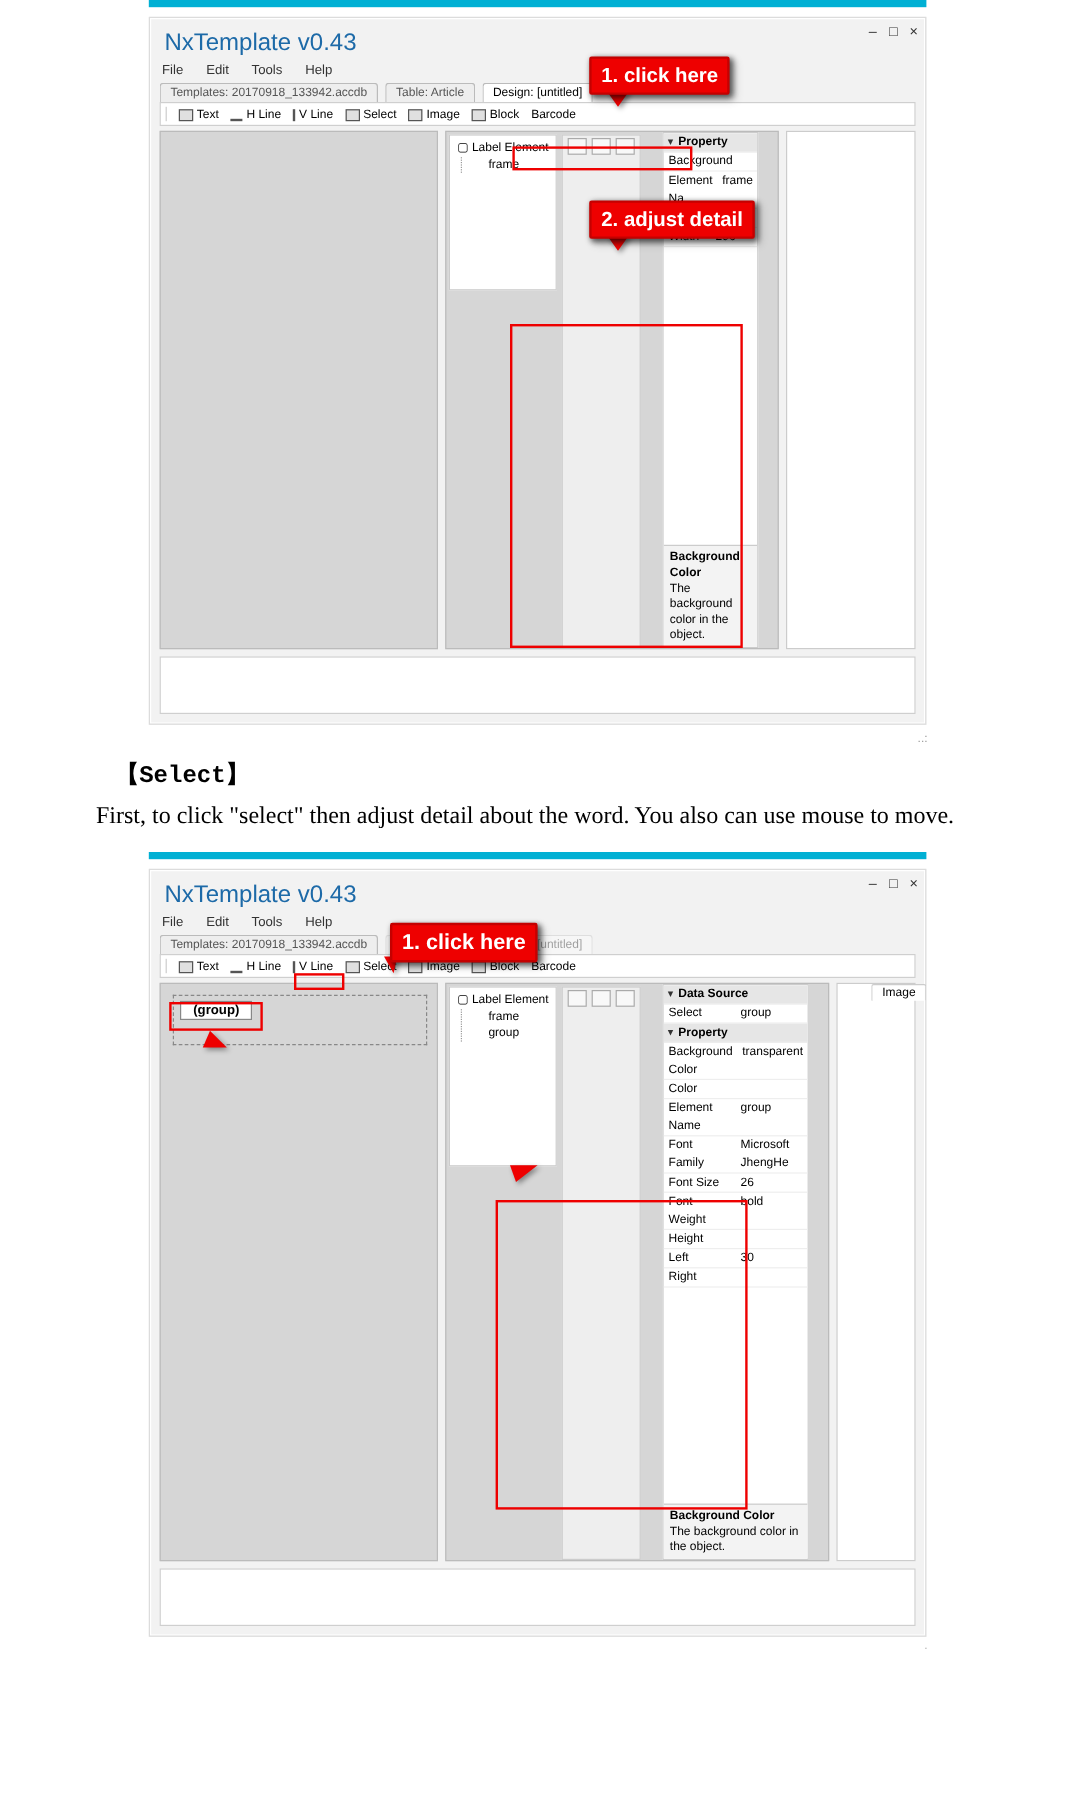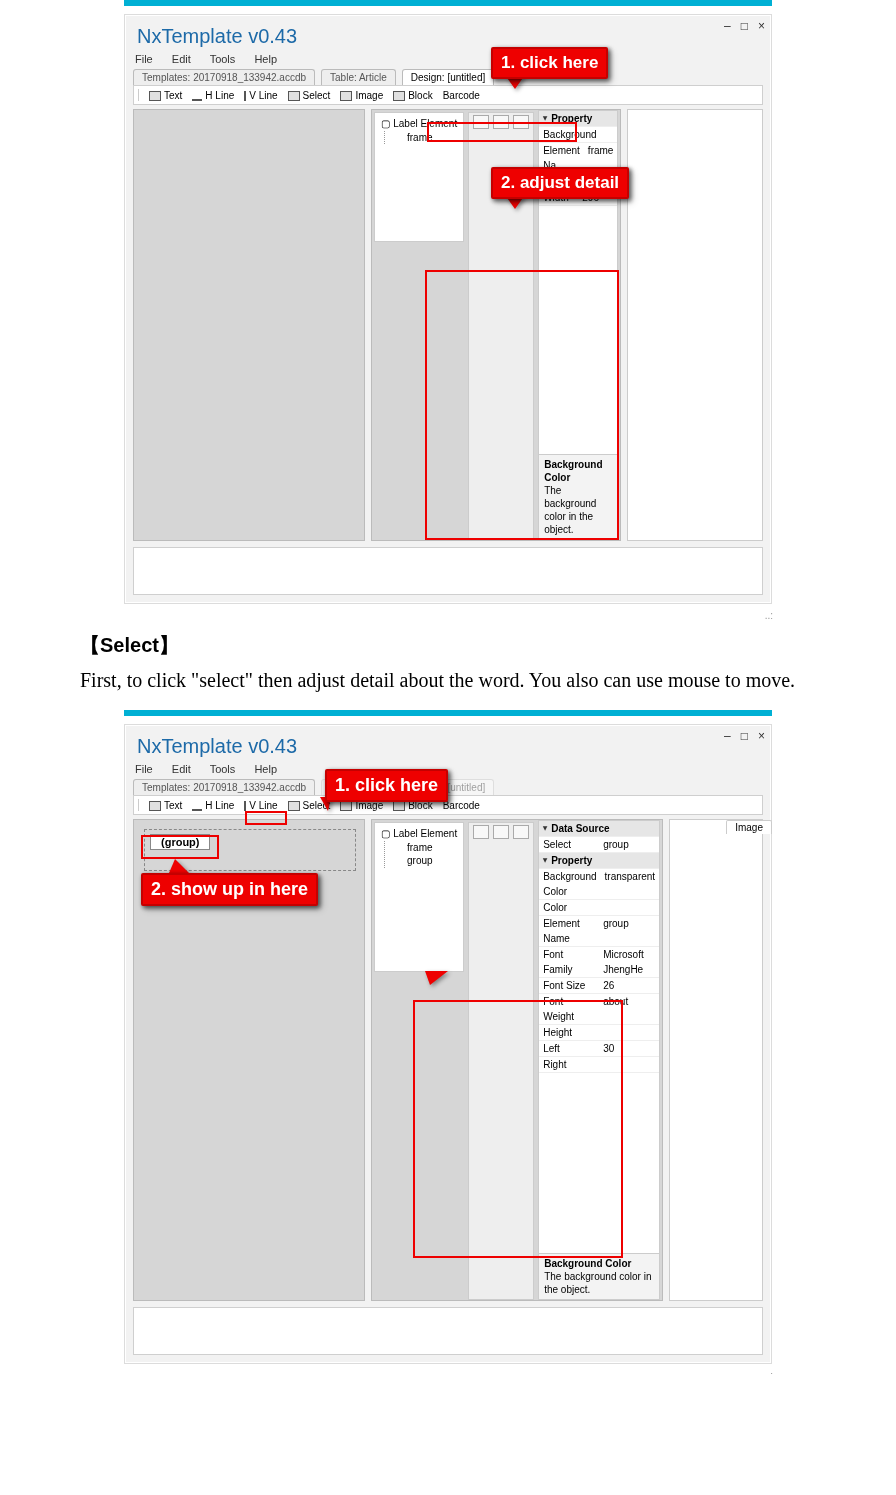--- a/index.html
+++ b/index.html
@@ -36,41 +36,41 @@
 .ghost-box{border:1px dashed #888;position:absolute}
 
 .tree{background:#fff;border:1px solid #ccc;margin:2px;padding:4px 6px;font-size:10px;line-height:1.35}
 .tree-item{white-space:nowrap}
 .tree-child{margin-left:14px}
 .dotted{border-left:1px dotted #999;margin-left:3px;padding-left:8px}
 
 .inner-toolbar{display:flex;gap:4px;padding:2px 4px;background:#eee;border:1px solid #ccc;margin:2px 2px 0}
 .inner-toolbar span{width:14px;height:12px;border:1px solid #aaa;display:inline-block;background:#f8f8f8}
 
-.propgrid{flex:1;background:#fff;border:1px solid #ccc;margin:0 2px;font-size:10px;overflow:hidden;position:relative}
+.propgrid{flex:1;background:#fff;border:1px solid #ccc;margin:0 16px;font-size:10px;overflow:hidden;position:relative}
 .pg-row{display:flex;border-bottom:1px solid #eee;line-height:1.5}
 .pg-k{flex:1;padding:0 4px}
 .pg-v{flex:1;padding:0 4px}
 .pg-hdr{background:#e6e6e6;font-weight:bold}
 .pg-hdr .pg-k{flex:2}
 .pg-hdr::before{content:"▸";font-size:8px;margin-left:2px;margin-right:2px;color:#333;transform:rotate(90deg);display:inline-block}
 
 .desc-box{background:#f3f3f3;border-top:1px solid #ccc;padding:3px 5px;font-size:10px;line-height:1.3}
 .desc-box b{display:block}
 
 .bottom-strip{margin:0 8px 8px;height:46px;background:#fff;border:1px solid #cfcfcf}
 
 
 .callout{position:absolute;background:#ee0000;color:#fff;font-weight:bold;font-size:17px;padding:4px 8px;border:2px solid #c50000;border-radius:2px;box-shadow:2px 2px 5px rgba(0,0,0,.45);z-index:10}
 .cshadow{filter:drop-shadow(2px 2px 2px rgba(0,0,0,.4))}
 .hilite{position:absolute;border:2px solid #ee0000;z-index:5;box-sizing:border-box}
 .arrow-down{position:absolute;width:0;height:0;border-left:10px solid transparent;border-right:10px solid transparent;border-top:14px solid #ee0000;z-index:9}
 .arrow-up{position:absolute;width:0;height:0;border-left:10px solid transparent;border-right:10px solid transparent;border-bottom:14px solid #ee0000;z-index:9}
 
-.section-h{font-family:Liberation Sans, sans-serif;font-weight:bold;font-size:20px;margin:28px 0 2px 6px}
+.section-h{font-family:Liberation Mono, monospace;font-weight:bold;font-size:20px;margin:28px 0 2px 22px}
 .section-p{font-family:'Times New Roman',serif;font-size:20px;margin:10px 6px 18px 6px}
 .pgnum{text-align:center;font-family:'Times New Roman',serif;font-size:16px;padding:36px 0 20px}
 
 .right-tab{position:absolute;right:-10px;top:0;background:#fff;border:1px solid #ccc;border-bottom:none;padding:1px 8px;font-size:10px;border-radius:2px 2px 0 0}
 
 
 .app2 .col1{height:480px}
 .app2 .col2{height:480px}
 .app2 .col3{height:480px}
 .sel-grp{border:1px solid #888;background:#fff;padding:1px 10px;font-size:11px;position:absolute;font-weight:bold}
@@ -288,21 +288,21 @@
           <div class="pg-row">
               <div class="pg-k">Font Family</div>
               <div class="pg-v">Microsoft JhengHe</div>
             </div>
           <div class="pg-row">
               <div class="pg-k">Font Size</div>
               <div class="pg-v">26</div>
             </div>
           <div class="pg-row">
               <div class="pg-k">Font Weight</div>
-              <div class="pg-v">about</div>
+              <div class="pg-v">bold</div>
             </div>
           <div class="pg-row">
               <div class="pg-k">Height</div>
               <div class="pg-v"></div>
             </div>
           <div class="pg-row">
               <div class="pg-k">Left</div>
               <div class="pg-v">30</div>
             </div>
           <div class="pg-row">
@@ -322,21 +322,20 @@
       </div>
     </div>
     <div class="bottom-strip"></div>
 
     <div class="callout cshadow" style="left:200px;top:44px;font-size:18px">1. click here</div>
     <div class="arrow-down cshadow" style="left:195px;top:72px;border-left-width:8px;border-right-width:3px"></div>
     <div class="hilite" style="left:120px;top:86px;width:42px;height:14px"></div>
 
     <div class="hilite" style="left:16px;top:110px;width:78px;height:24px"></div>
     <div class="arrow-up cshadow" style="left:44px;top:134px;border-left-width:6px;border-right-width:14px"></div>
-    <div class="callout cshadow" style="left:16px;top:148px;font-size:18px">2. show up in here</div>
 
     <div class="arrow-down cshadow" style="left:300px;top:246px;border-left-width:5px;border-right-width:18px"></div>
     <div class="hilite" style="left:288px;top:275px;width:210px;height:258px"></div>
 
     <span class="resize-handle">..:</span>
   </div>
 
 </div>
 
 </body></html>

